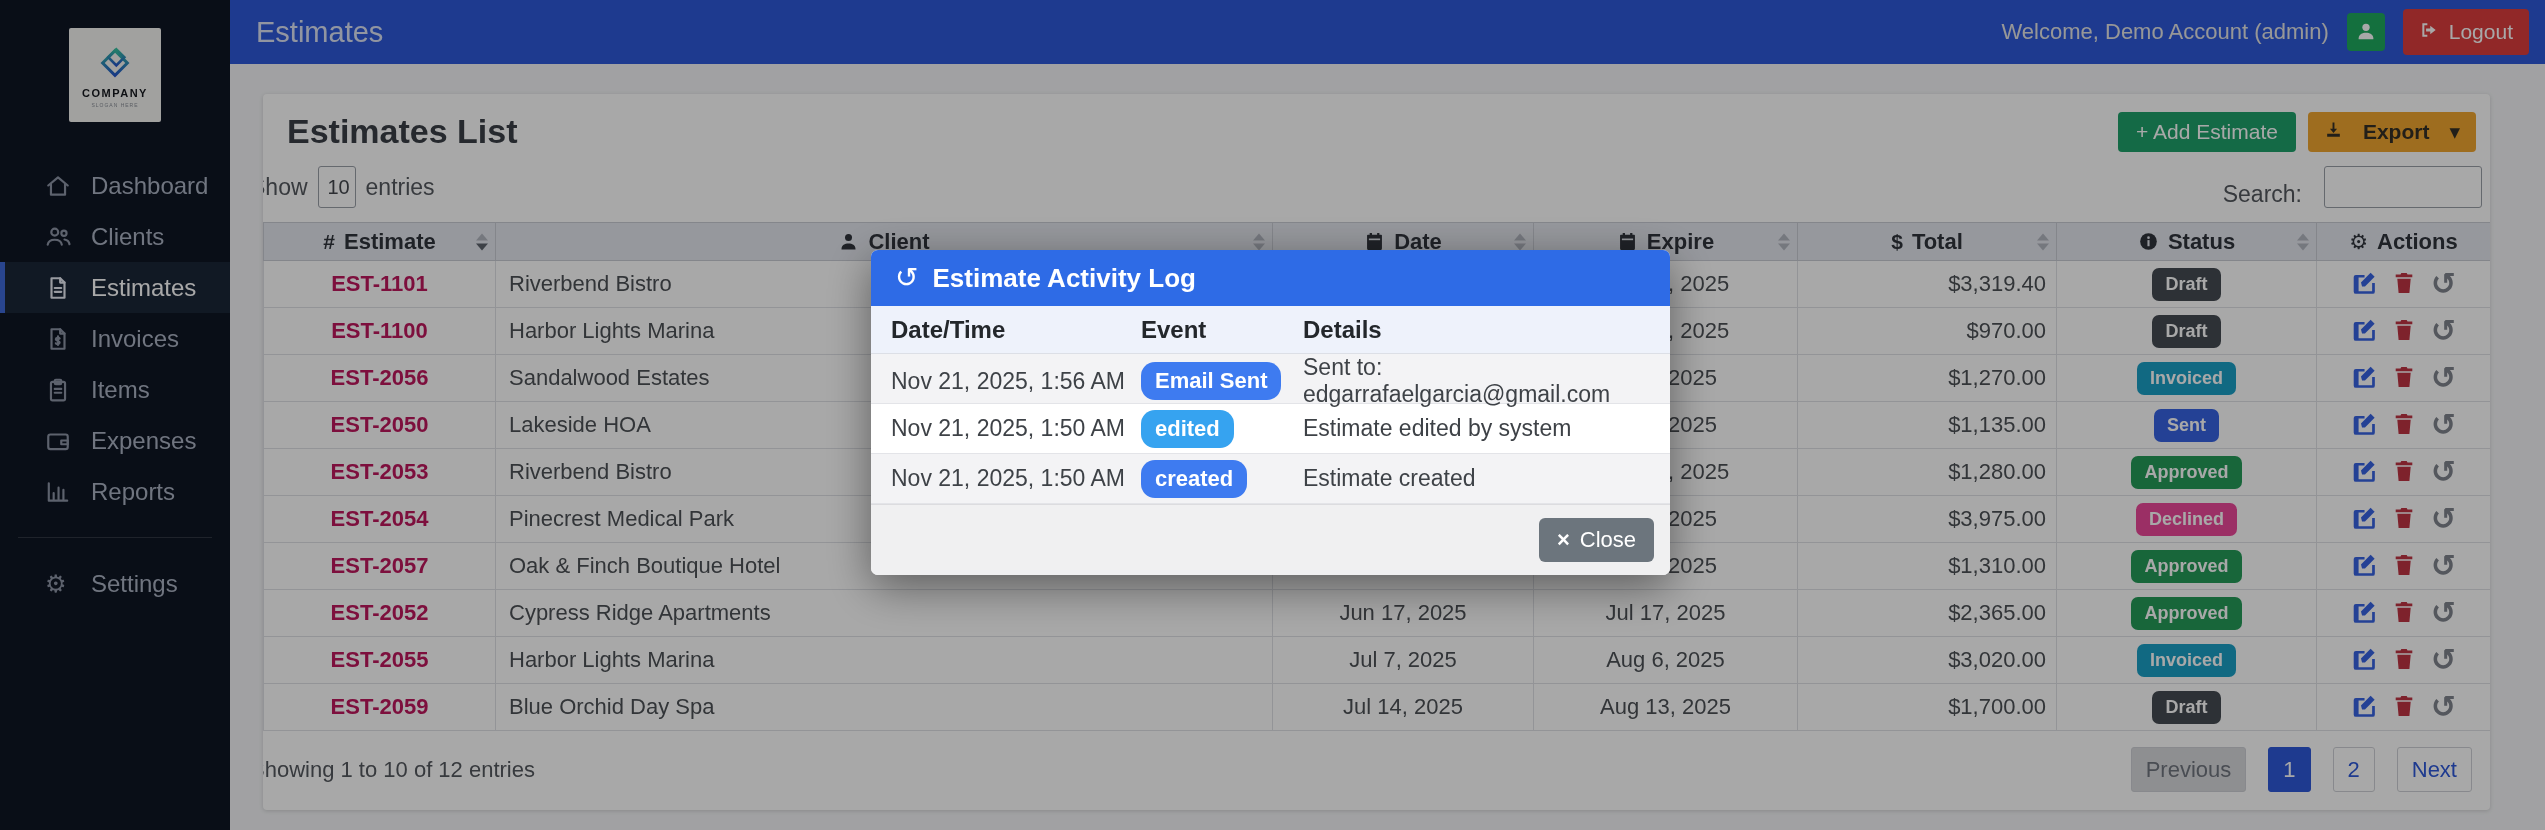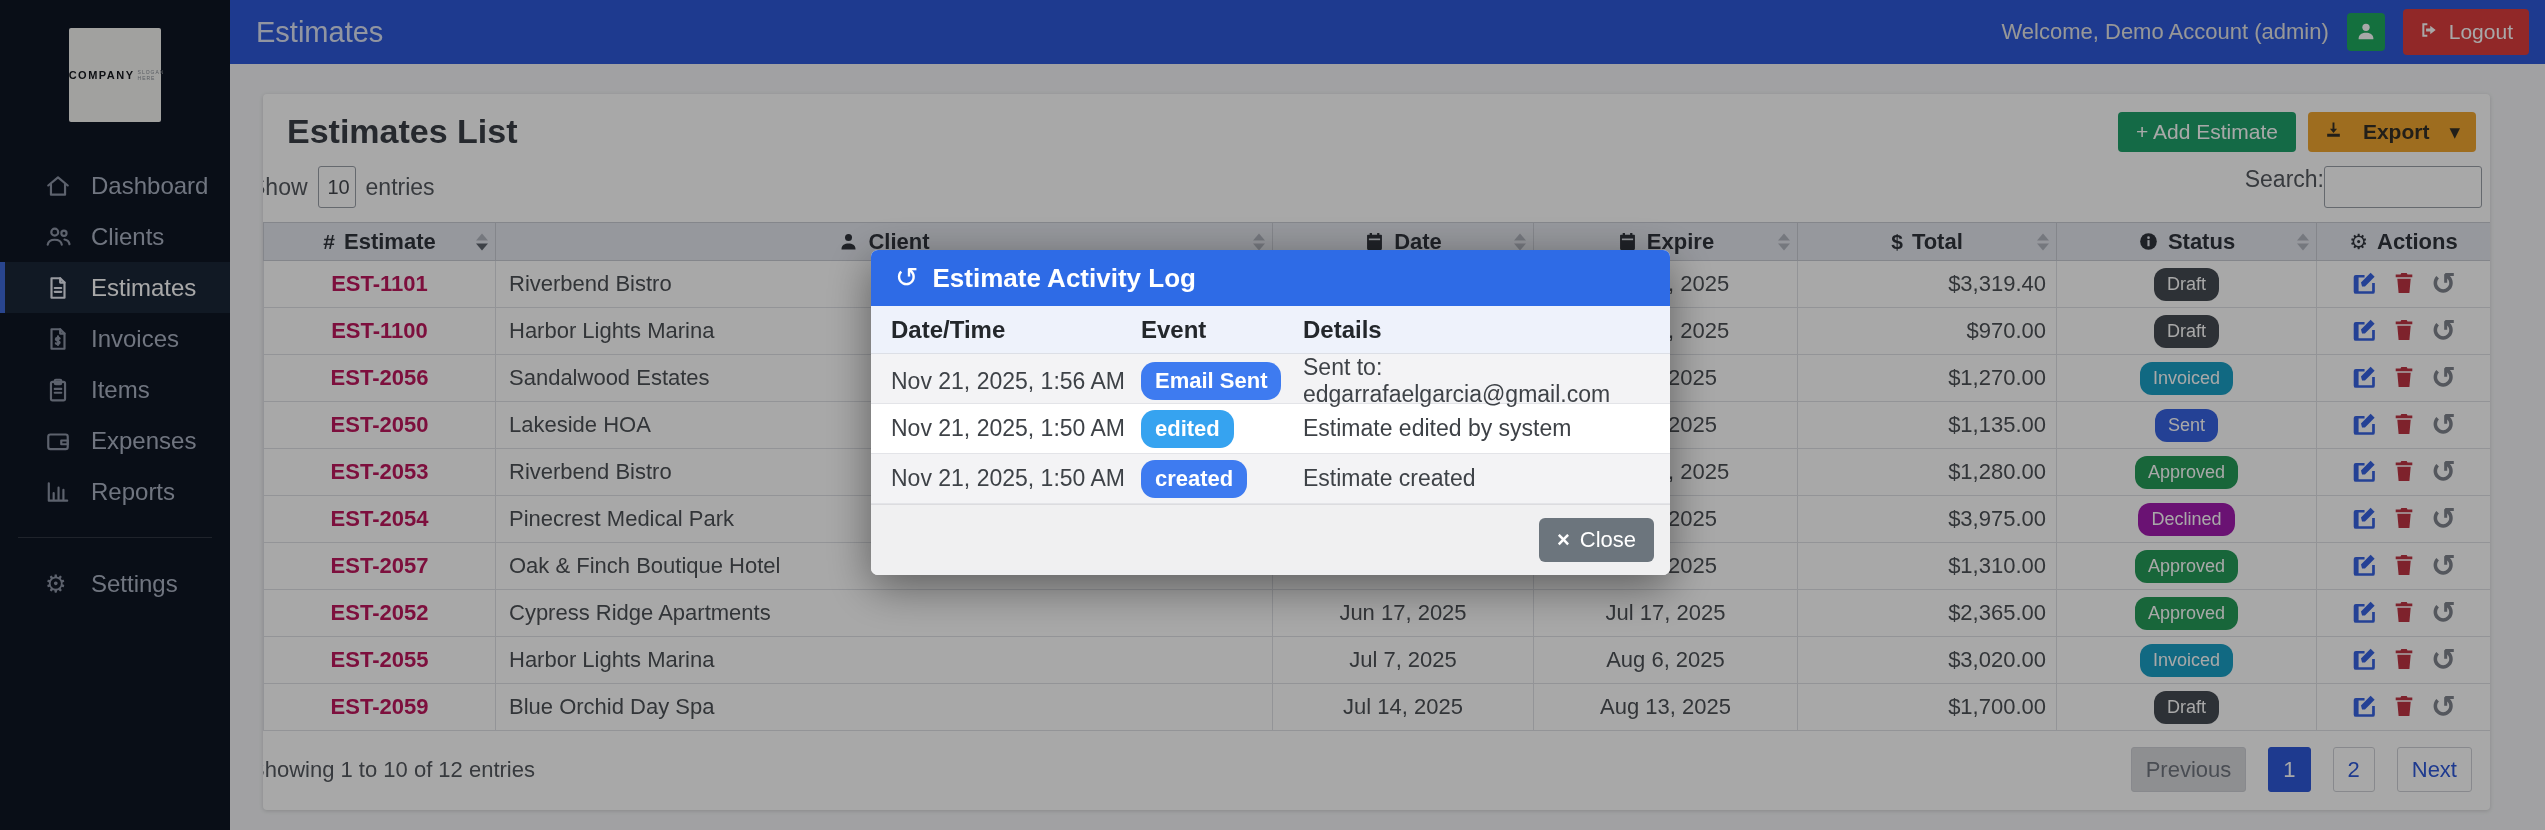--- a/index.html
+++ b/index.html
@@ -4,21 +4,21 @@
 <style>
   * { margin:0; padding:0; box-sizing:border-box; }
   html,body { width:2545px; height:830px; overflow:hidden; background:#f4f5f7;
               font-family:"Liberation Sans", sans-serif; }
   .uni { font-family:"DejaVu Sans", sans-serif; }
 
   
   .sidebar { position:absolute; left:0; top:0; width:230px; height:830px;
              background:#0f1624; z-index:10; }
   .logo-box { width:92px; height:94px; margin:28px auto 0; background:#f4f4f2;
-              border-radius:2px; display:flex; flex-direction:row; align-items:center;
+              border-radius:2px; display:flex; flex-direction:column; align-items:center;
               justify-content:center; gap:3px; }
   .logo-box svg { width:42px; height:42px; }
   .logo-name { font-size:11px; font-weight:bold; letter-spacing:1.5px; color:#15181d; }
   .logo-tag  { font-size:5px; letter-spacing:1px; color:#8a8f96; }
   .side-nav { margin-top:38px; }
   .nav-item { height:51px; display:flex; align-items:center; padding-left:40px; gap:20px;
               color:#aab2c2; font-size:24px; cursor:pointer; border-left:5px solid transparent; }
   .nav-item .nv-ic { width:26px; height:26px; display:inline-flex; color:#8d95a6; }
   .nav-item .nv-ic svg { width:26px; height:26px; }
   .nav-item.active { background:#1b2638; border-left-color:#3f6ad8; color:#ffffff; }
@@ -54,21 +54,21 @@
   .btn-export { background:#f0a62f; color:#343026; border:none; font-size:21px; font-weight:bold;
                 height:40px; padding:0 16px; border-radius:4px; display:flex; align-items:center;
                 gap:20px; cursor:pointer; }
   .btn-export svg { width:19px; height:19px; }
   .controls { display:flex; align-items:center; justify-content:space-between; padding:8px 4px 14px 0; }
   .show-wrap { display:flex; align-items:center; gap:10px; font-size:23px; color:#54585e;
                margin-left:-13px; }
   .len-select { width:38px; height:42px; font-size:20px; color:#43474d; border:1px solid #9aa0a8;
                 border-radius:3px; background:#fff; text-align:center; appearance:none;
                 -webkit-appearance:none; padding-left:4px; }
-  .search-wrap { display:flex; align-items:flex-start; gap:0; font-size:23px; color:#54585e;
+  .search-wrap { display:flex; align-items:flex-end; gap:22px; font-size:23px; color:#54585e;
                  padding-right:4px; }
   .search-input { width:158px; height:42px; border:1px solid #9aa0a8; border-radius:3px;
                   background:#fff; font-size:21px; padding:0 8px; }
 
   
   table.est { width:100%; border-collapse:collapse; table-layout:fixed; }
   .est th { height:38px; background:#e4e7ee; border:1px solid #c9ccd4; font-size:22px;
             font-weight:bold; color:#30343c; position:relative; cursor:pointer; }
   .th-inner { display:flex; align-items:center; justify-content:center; gap:9px; }
   .th-ic { display:inline-flex; align-items:center; }
@@ -80,27 +80,27 @@
               border-bottom:7px solid #b2b6c0; }
   .sort .dn { width:0; height:0; border-left:6px solid transparent; border-right:6px solid transparent;
               border-top:7px solid #b2b6c0; }
   .est th.sorted .dn { border-top-color:#5d636d; }
   .est td { height:47px; border:1px solid #dfe1e6; font-size:22px; color:#4d5156;
             text-align:center; overflow:hidden; white-space:nowrap; }
   .est td.c-est { font-weight:bold; color:#be185d; }
   .est td.c-client { text-align:left; padding-left:13px; }
   .est td.c-total { text-align:right; padding-right:10px; }
   .est td.peek { text-align:left; padding-left:134px; }
-  .status-badge { display:inline-block; color:#fff; font-size:18px; font-weight:normal;
-                  padding:6px 13px; border-radius:12px; }
+  .status-badge { display:inline-block; color:#fff; font-size:18px; font-weight:bold;
+                  padding:6px 13px; border-radius:7px; }
   .status-draft    { background:#454b52; }
   .status-sent     { background:#3763e3; }
   .status-invoiced { background:#1ba0c6; }
   .status-approved { background:#259b59; }
-  .status-declined { background:#a21caf; }
+  .status-declined { background:#ec4899; }
   .act-wrap { display:flex; align-items:center; justify-content:center; gap:15px; }
   .act-btn { border:none; background:none; cursor:pointer; display:inline-flex; align-items:center; }
   .act-edit  { color:#3763e3; } .act-edit svg  { width:26px; height:26px; }
   .act-trash { color:#c03544; } .act-trash svg { width:24px; height:24px; }
   .act-hist  { color:#80858e; font-size:30px; font-weight:bold; line-height:26px; }
 
   .table-foot { display:flex; align-items:center; justify-content:space-between; padding:16px 10px 0 0; }
   .showing-info { font-size:22px; color:#54585e; margin-left:-13px; }
   .pager { display:flex; align-items:center; gap:22px; padding-right:8px; }
   .pg-btn { height:45px; min-width:42px; border:1px solid #cfd1d6; border-radius:3px;

